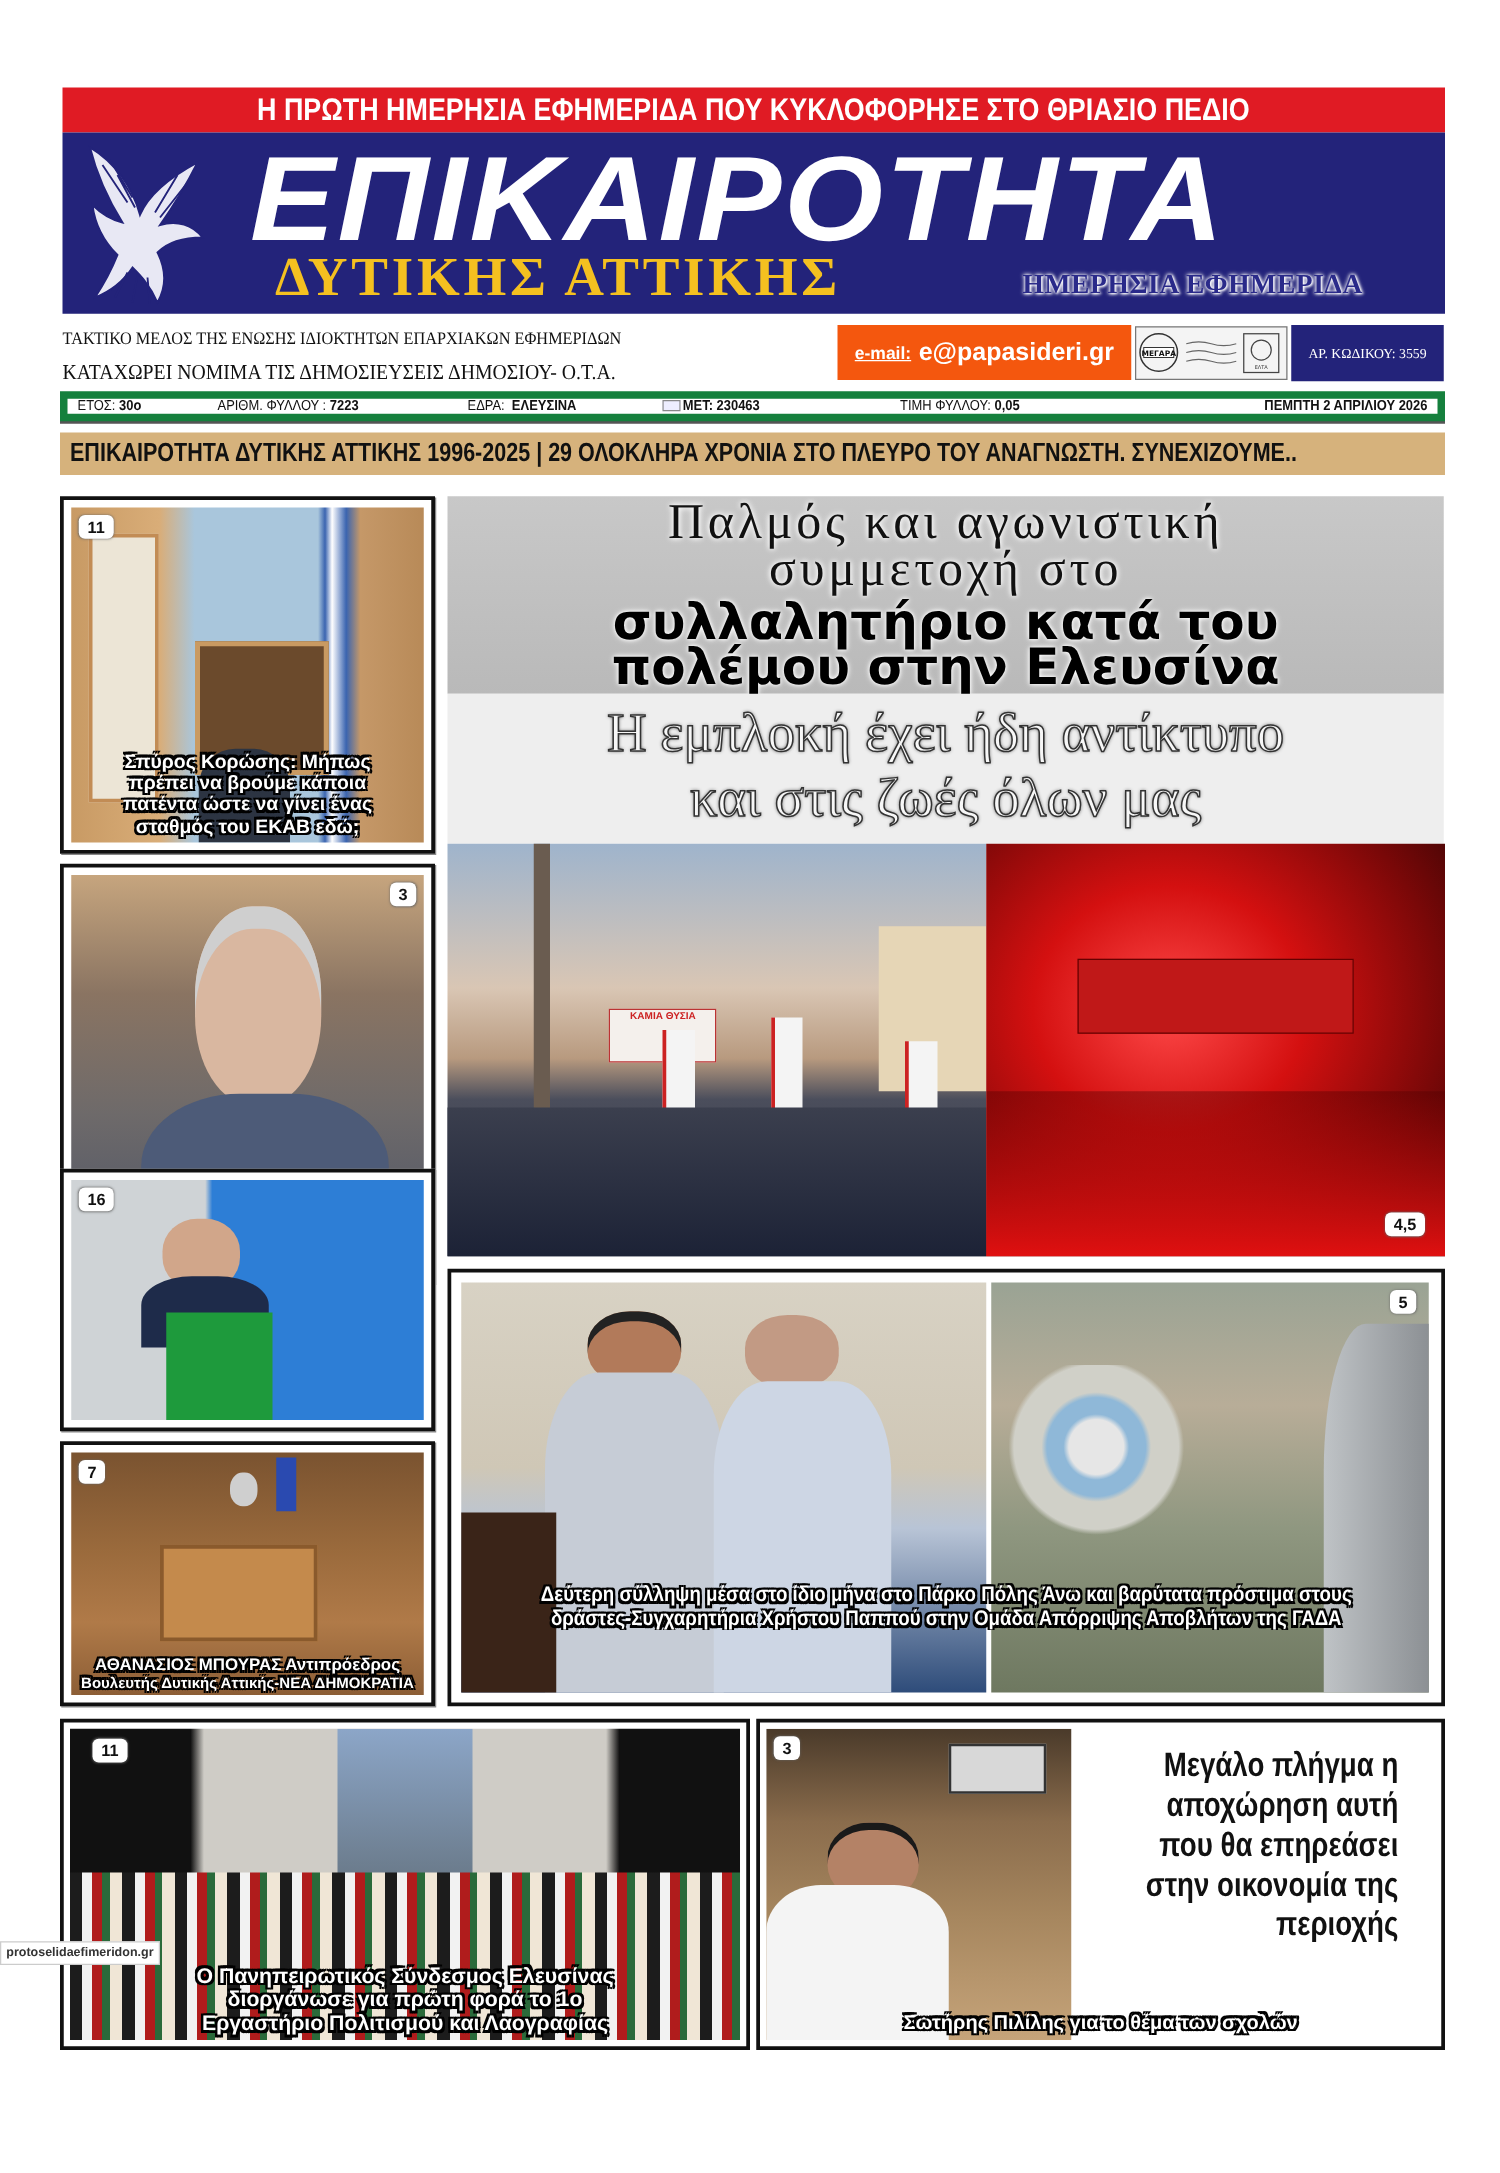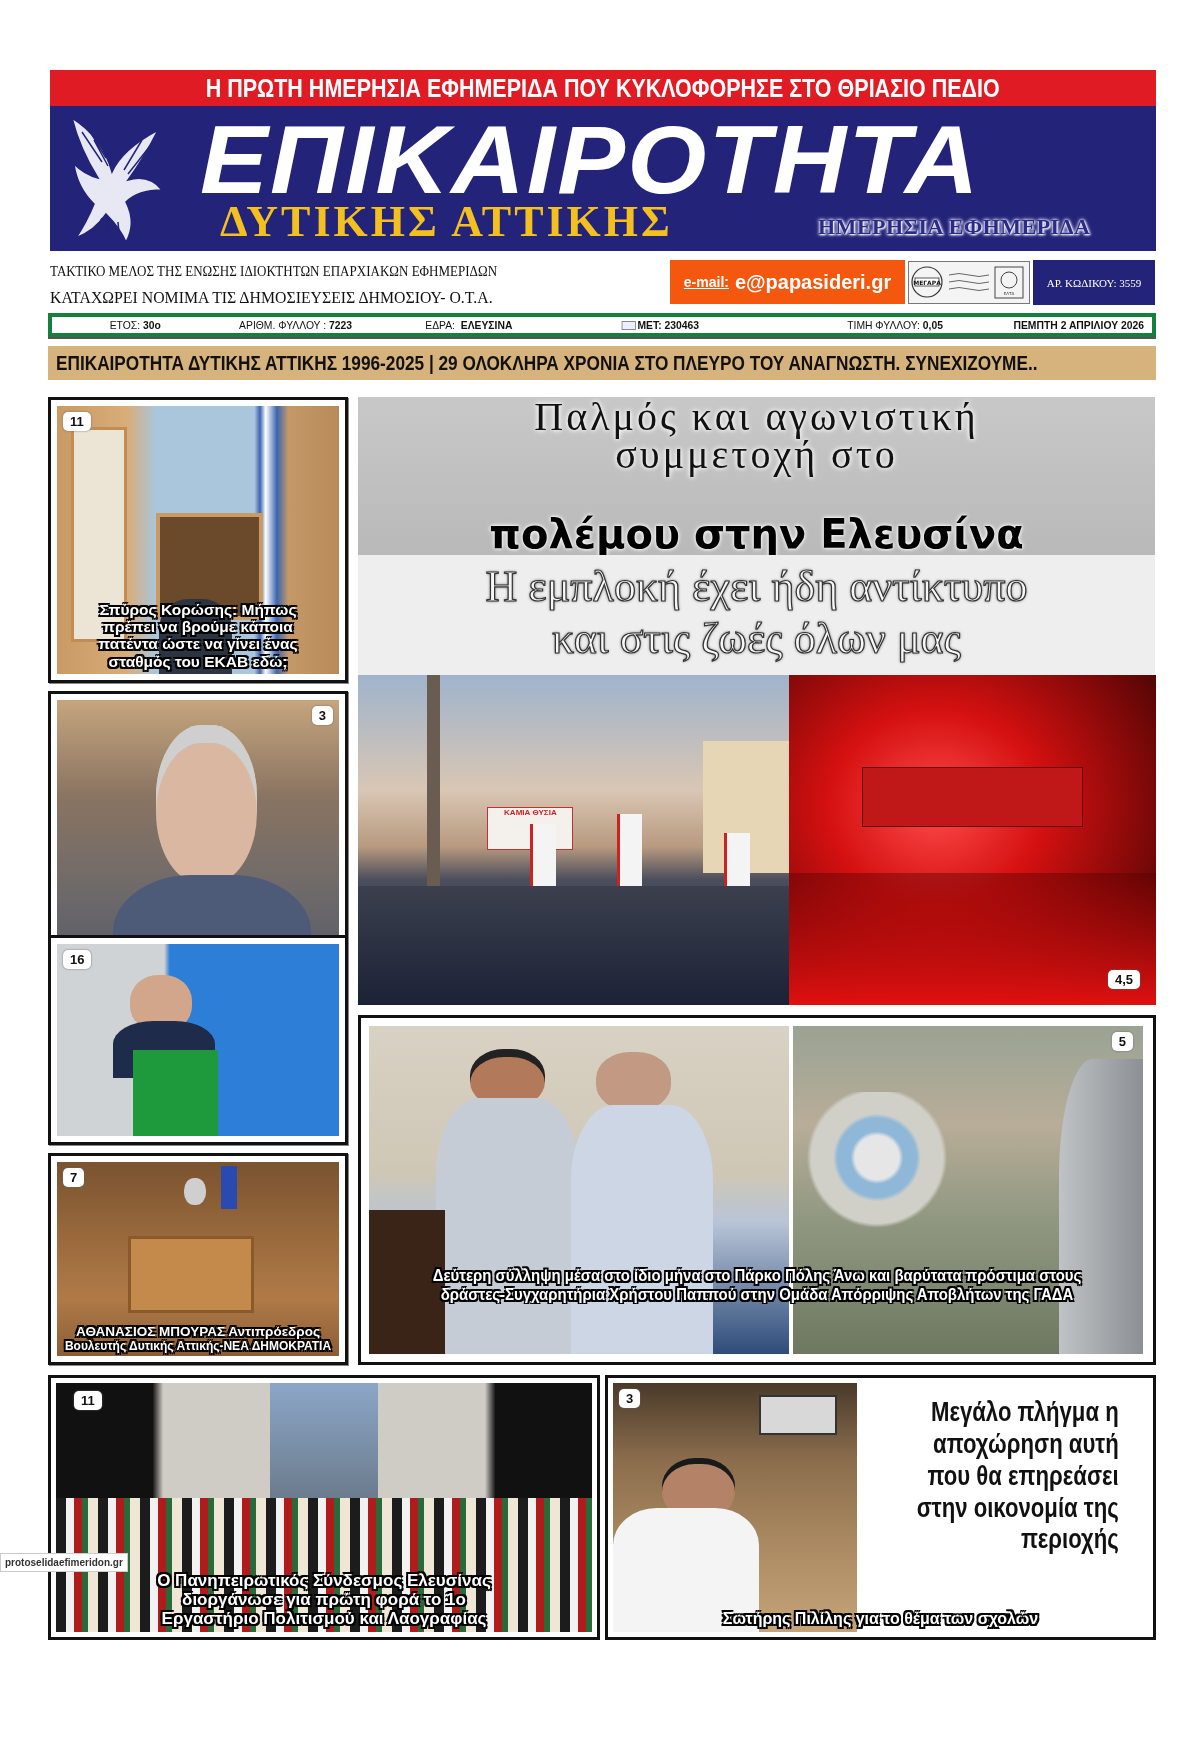--- a/index.html
+++ b/index.html
@@ -16,21 +16,21 @@
   .title-daily { left: 768px; top: 108px; color: #2a2a8a; font-family: "Liberation Serif", serif; font-weight: bold; font-size: 22px; white-space: nowrap; text-shadow: 0 0 3px #fff, 0 0 4px #fff, 1px 1px 2px #fff; letter-spacing: 0.5px; }
   
   .info-left { left: 50px; top: 262px; width: 620px; font-family: "Liberation Serif", serif; color: #111; }
   .info-left .l1 { font-size: 14px; white-space: nowrap; transform: scaleX(0.93); transform-origin: left; display: block; margin-top: 2px; }
   .info-left .l2 { font-size: 17px; white-space: nowrap; margin-top: 8px; display: block; transform: scaleX(0.93); transform-origin: left; }
   .email-box { left: 670px; top: 260px; width: 235px; height: 44px; background: #f4570e; color: #fff; display: flex; align-items: center; justify-content: center; font-size: 20px; font-weight: bold; white-space: nowrap; }
   .email-box .lbl { font-size: 14px; text-decoration: underline; margin-right: 6px; font-weight: bold; }
   .stamp-box { left: 908px; top: 261px; width: 122px; height: 43px; border: 1px solid #777; background: #f4f4f4; }
   .code-box { left: 1033px; top: 260px; width: 122px; height: 45px; background: #23237a; color: #fff; font-family: "Liberation Serif", serif; font-size: 11px; display: flex; align-items: center; justify-content: center; white-space: nowrap; }
   
-  .date-bar { left: 48px; top: 313px; width: 1108px; height: 24px; border: 4px solid #15803d; box-shadow: 0 2px 0 #555; display: flex; align-items: center; padding: 0 8px; font-size: 11.5px; color: #111; font-family: "Liberation Sans", sans-serif; text-align: right; }
+  .date-bar { left: 48px; top: 313px; width: 1108px; height: 24px; border: 6px solid #15803d; box-shadow: 0 2px 0 #555; display: flex; align-items: center; padding: 0 8px; font-size: 11.5px; color: #111; font-family: "Liberation Sans", sans-serif; }
   .date-bar .it { white-space: nowrap; transform: scaleX(0.9); transform-origin: left; display: inline-block; }
   .date-bar b { font-weight: bold; }
   
   .tan-banner { left: 48px; top: 346px; width: 1108px; height: 34px; background: #d6b27c; display: flex; align-items: center; padding-left: 8px; overflow: hidden; }
   .tan-banner span { font-weight: bold; font-size: 21px; color: #111; white-space: nowrap; transform: scaleX(0.82); transform-origin: left; display: inline-block; }
   
   .side-box { border: 3px solid #111; background: #fff; padding: 6px; box-shadow: 1px 1px 0 #888; }
   .photo { position: relative; width: 100%; height: 100%; overflow: hidden; }
   .badge { position: absolute; background: #fff; color: #111; font-weight: bold; font-size: 13px; border-radius: 5px; padding: 2px 7px; box-shadow: 0 0 2px #666; }
   .cap { position: absolute; left: 0; right: 0; text-align: center; color: #fff; font-weight: bold; font-family: "Liberation Sans", sans-serif; text-shadow: -2px -2px 0 #000, 2px -2px 0 #000, -2px 2px 0 #000, 2px 2px 0 #000, 0 2px 0 #000, 0 -2px 0 #000; line-height: 1.12; }
@@ -152,20 +152,21 @@
     <div class="cap" style="bottom:3px;font-size:13.5px;color:#fff">
       <div>ΑΘΑΝΑΣΙΟΣ ΜΠΟΥΡΑΣ Αντιπρόεδρος</div>
       <div style="font-size:12px">Βουλευτής Δυτικής Αττικής-ΝΕΑ ΔΗΜΟΚΡΑΤΙΑ</div>
     </div>
   </div>
 </div>
 
 <div class="abs headline-box">
   <div class="hl-serif" style="top:-4px">Παλμός και αγωνιστική</div>
   <div class="hl-serif" style="top:34px">συμμετοχή στο</div>
+  <div class="hl-bold" style="top:82px">συλλαλητήριο κατά του</div>
   <div class="hl-bold" style="top:118px">πολέμου στην Ελευσίνα</div>
 </div>
 <div class="abs subhead-box">
   <div class="sh-text" style="top:6px">Η εμπλοκή έχει ήδη αντίκτυπο</div>
   <div class="sh-text" style="top:58px">και στις ζωές όλων μας</div>
 </div>
 
 <div class="abs ph-rally">
   <div style="position:absolute;left:16%;top:0;width:3%;height:70%;background:#6a5c50"></div>
   <div style="position:absolute;left:30%;top:40%;width:20%;height:13%;background:#f4f0ec;border:1px solid #b33;">

